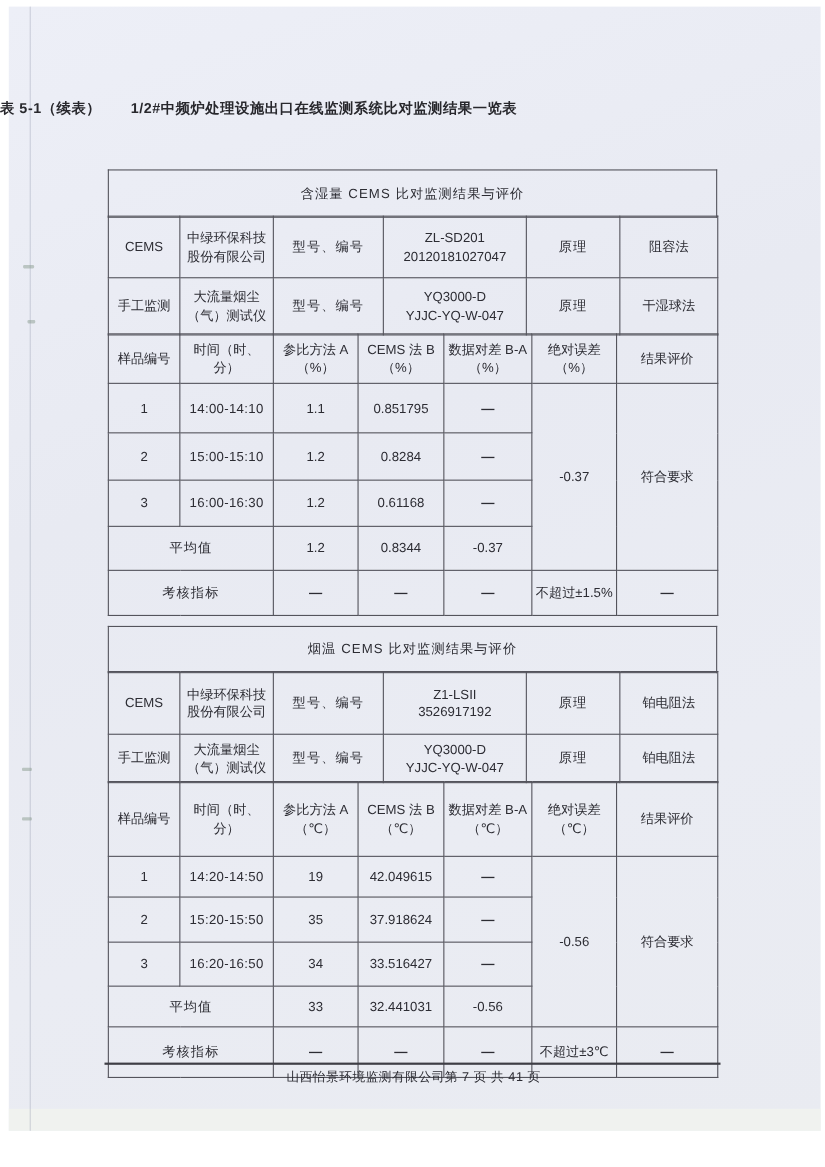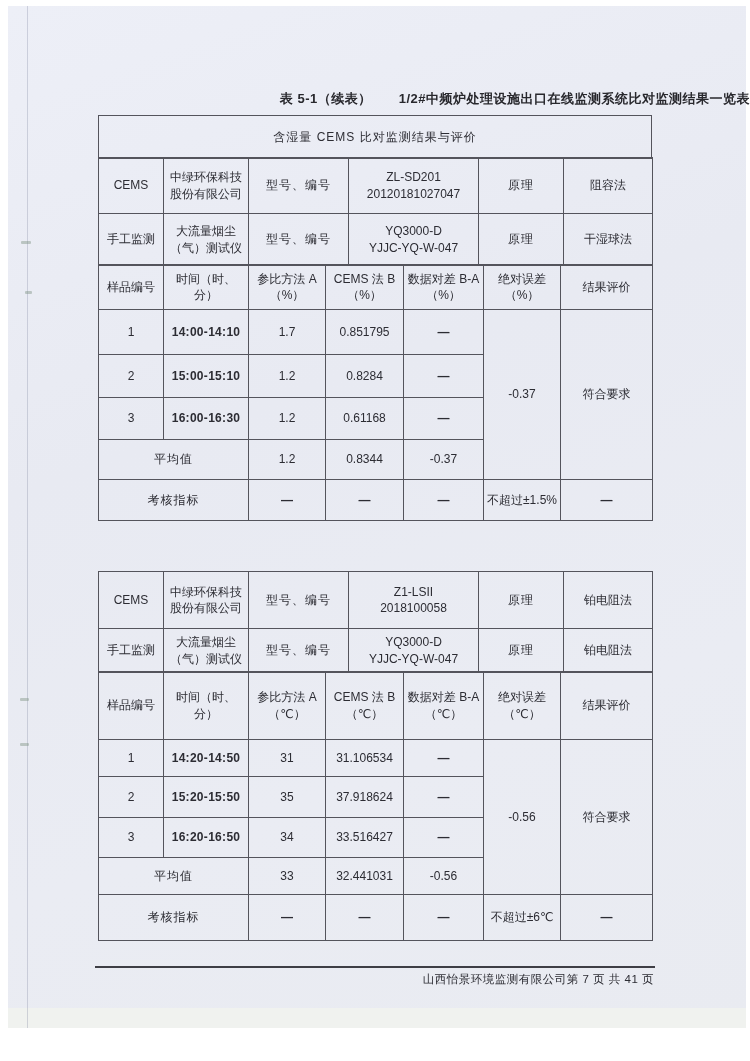--- a/index.html
+++ b/index.html
@@ -20,47 +20,48 @@
   }
   .fold-line {
     position: absolute; left: 27px; top: 6px; width: 1px; height: 1022px;
     background: rgba(140,146,168,.35);
   }
   .artifact { position: absolute; background: rgba(128,148,134,.45); border-radius: 1px; }
   .doc { position: absolute; left: 0; top: 0; width: 750px; height: 1061px; }
 
   .page-heading {
     position: absolute; left: 0; top: 90px; width: 750px;
-    text-align: right; font-size: 13px; font-weight: 700;
+    text-align: left; font-size: 13px; font-weight: 700;
     letter-spacing: .5px; color: #28282d;
   }
 
   table.doc-table {
     position: absolute; border-collapse: collapse; table-layout: fixed;
     background: transparent;
+    margin-top: 39px;
   }
   table.doc-table td {
     border: 1px solid #54545c; padding: 1px 2px;
     text-align: center; vertical-align: middle;
     font-size: 12px; color: #2c2c33; white-space: pre-line;
     overflow: hidden; line-height: 1.35;
   }
   td.section-title { font-size: 13.5px; font-weight: 500; letter-spacing: 1px; }
   td.hdr { font-size: 11.5px; }
-  td.time-cell { font-weight: 700; letter-spacing: .3px; }
+  td.time-cell { font-weight: 400; letter-spacing: .3px; }
   td.dash { font-weight: 600; }
   td.label-cell { letter-spacing: 1px; }
 
   .footer-rule {
     position: absolute; left: 95px; top: 966px; width: 560px; height: 2px;
     background: #3e3e45;
   }
   .footer-row {
     position: absolute; left: 98px; top: 972px; width: 556px;
-    display: flex; justify-content: flex-end;
+    display: flex; justify-content: center;
     font-size: 11.5px; color: #2c2c33; letter-spacing: .5px;
   }
 </style>
 </head>
 <body>
 
 <div class="doc">
 
   <div class="scan-page"></div>
   <div class="page-bottom-edge"></div>
@@ -133,21 +134,21 @@
 （%）</td>
       <td class="hdr">数据对差 B-A
 （%）</td>
       <td class="hdr">绝对误差
 （%）</td>
       <td class="hdr">结果评价</td>
     </tr>
     <tr style="height:45px;">
       <td>1</td>
       <td class="time-cell">14:00-14:10</td>
-      <td>1.7</td>
+      <td>1.1</td>
       <td>0.851795</td>
       <td class="dash">—</td>
       <td rowspan="4">-0.37</td>
       <td rowspan="4">符合要求</td>
     </tr>
     <tr style="height:43px;">
       <td>2</td>
       <td class="time-cell">15:00-15:10</td>
       <td>1.2</td>
       <td>0.8284</td>
@@ -170,38 +171,45 @@
       <td colspan="2" class="label-cell">考核指标</td>
       <td class="dash">—</td>
       <td class="dash">—</td>
       <td class="dash">—</td>
       <td>不超过±1.5%</td>
       <td class="dash">—</td>
     </tr>
   </tbody>
     </table>
 
+  <table class="doc-table" style="left:98px; top:530px; width:554px;">
+    <tbody>
+        <tr style="height:42px;">
+      <td class="section-title">烟温 CEMS 比对监测结果与评价</td>
+    </tr>
+  </tbody>
+    </table>
 
   <table class="doc-table" style="left:98px; top:571px; width:554px;">
     <colgroup>
       <col style="width:65px">
         <col style="width:85px">
         <col style="width:100px">
       <col style="width:130px">
         <col style="width:85px">
         <col style="width:89px">
     </colgroup>
     <tbody>
         <tr style="height:57px;">
       <td>CEMS</td>
       <td>中绿环保科技
 股份有限公司</td>
       <td class="label-cell">型号、编号</td>
       <td>Z1-LSII
-2018100058</td>
+3526917192</td>
       <td class="label-cell">原理</td>
       <td>铂电阻法</td>
     </tr>
     <tr style="height:44px;">
       <td>手工监测</td>
       <td>大流量烟尘
 （气）测试仪</td>
       <td class="label-cell">型号、编号</td>
       <td>YQ3000-D
 YJJC-YQ-W-047</td>
@@ -231,22 +239,22 @@
 （℃）</td>
       <td class="hdr">数据对差 B-A
 （℃）</td>
       <td class="hdr">绝对误差
 （℃）</td>
       <td class="hdr">结果评价</td>
     </tr>
     <tr style="height:37px;">
       <td>1</td>
       <td class="time-cell">14:20-14:50</td>
-      <td>31</td>
-      <td>31.106534</td>
+      <td>19</td>
+      <td>42.049615</td>
       <td class="dash">—</td>
       <td rowspan="4">-0.56</td>
       <td rowspan="4">符合要求</td>
     </tr>
     <tr style="height:41px;">
       <td>2</td>
       <td class="time-cell">15:20-15:50</td>
       <td>35</td>
       <td>37.918624</td>
       <td class="dash">—</td>
@@ -262,21 +270,21 @@
       <td colspan="2" class="label-cell">平均值</td>
       <td>33</td>
       <td>32.441031</td>
       <td>-0.56</td>
     </tr>
     <tr style="height:46px;">
       <td colspan="2" class="label-cell">考核指标</td>
       <td class="dash">—</td>
       <td class="dash">—</td>
       <td class="dash">—</td>
-      <td>不超过±6℃</td>
+      <td>不超过±3℃</td>
       <td class="dash">—</td>
     </tr>
   </tbody>
     </table>
 
   <div class="footer-rule"></div>
   <div class="footer-row">
     <span>山西怡景环境监测有限公司</span>
     <span>第 7 页 共 41 页</span>
   </div>

